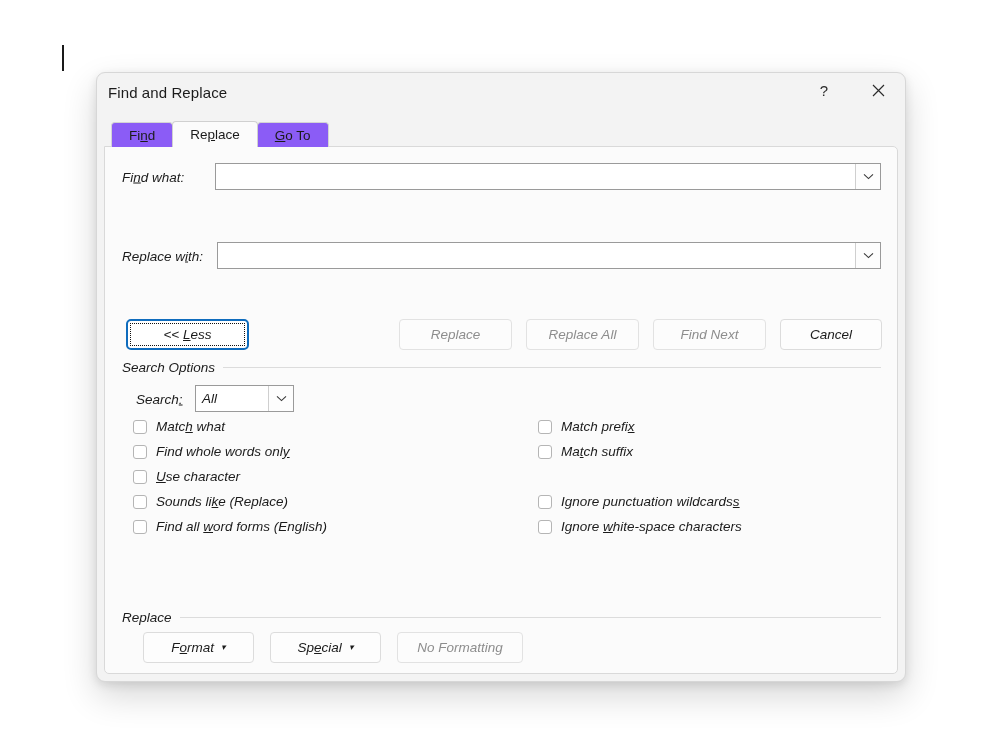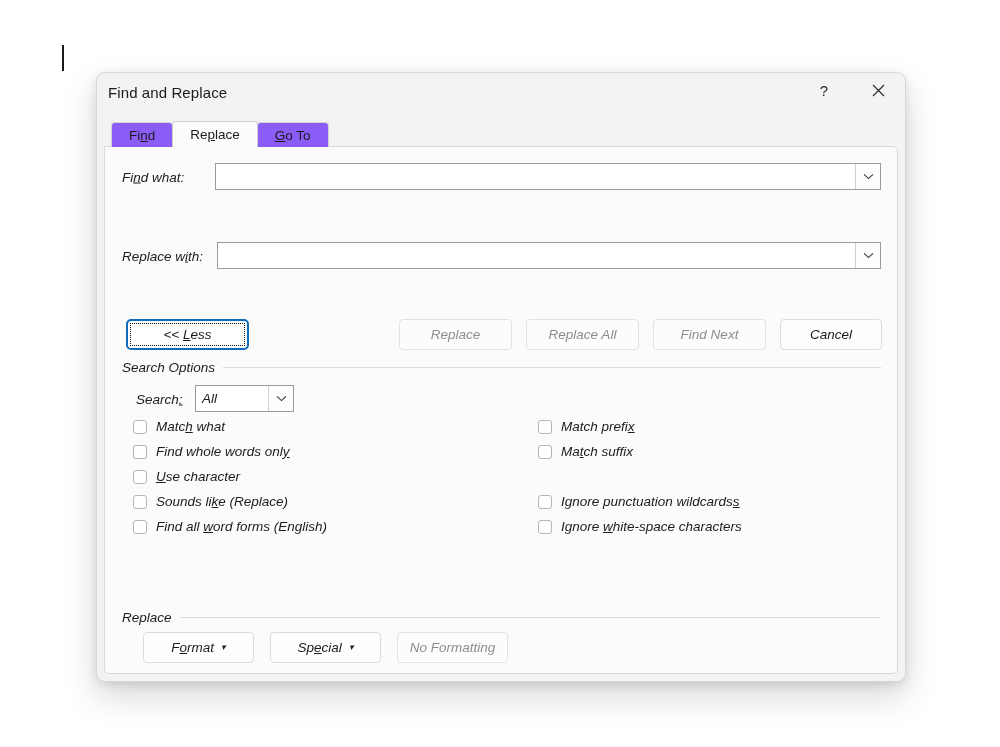--- a/index.html
+++ b/index.html
@@ -267,21 +267,21 @@
   .cb-label {
     font-size: 13.5px;
     color: #1b1b1b;
     white-space: nowrap;
   }
 
   
   #format-row { position: absolute; left: 0; right: 0; top: 485px; height: 31px; }
   #format-button  { left: 38px;  width: 111px; }
   #special-button { left: 165px; width: 111px; }
-  #nofmt-button   { left: 292px; width: 111px; }
+  #nofmt-button   { left: 292px; width: 126px; }
   .btn .caret {
     margin-left: 7px;
     font-size: 9px;
     line-height: 1;
     position: relative;
     top: 0px;
   }
 
   u { text-underline-offset: 1px; }
 </style>

